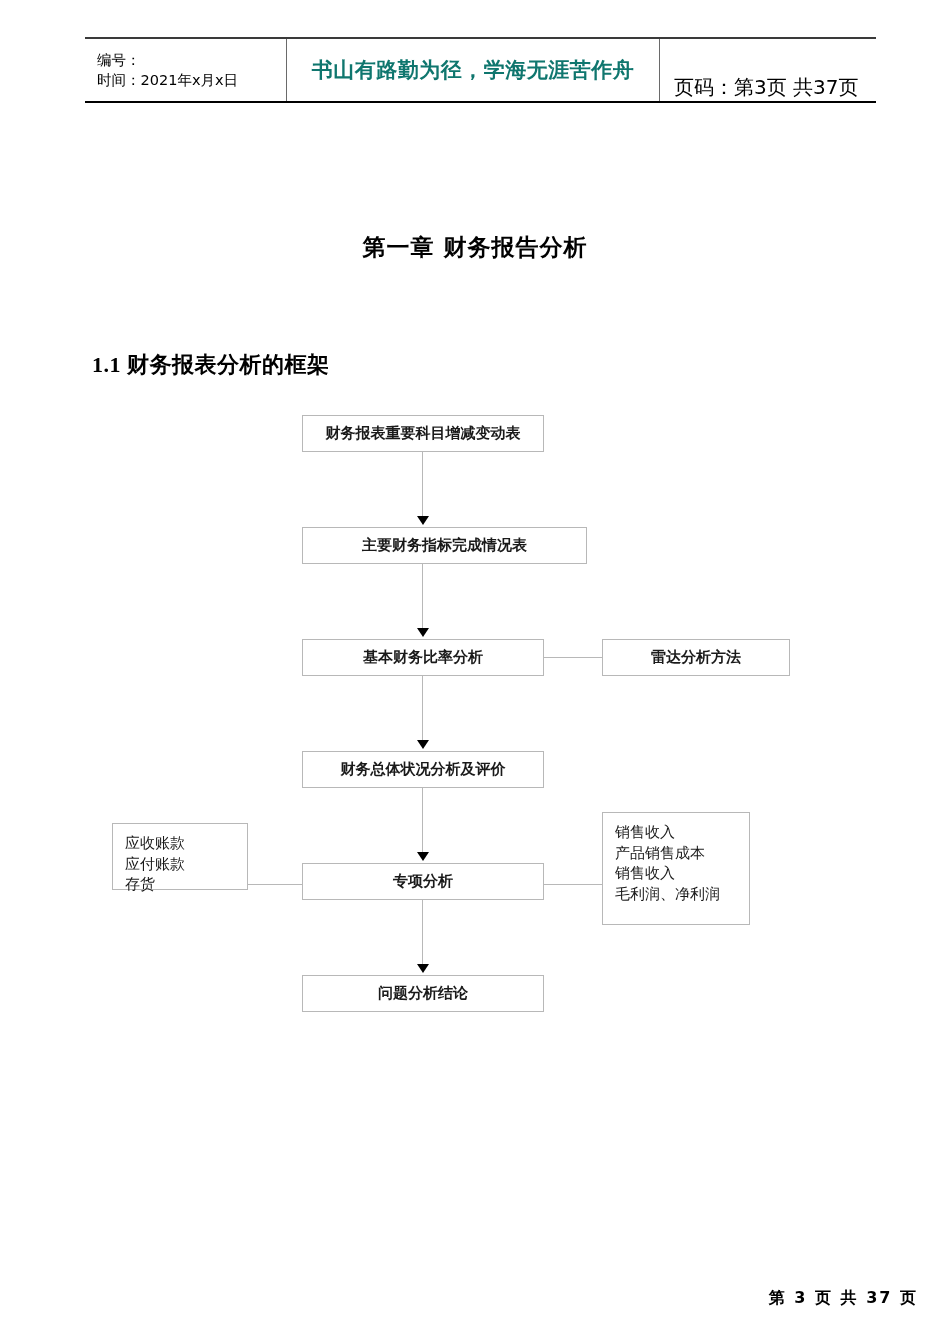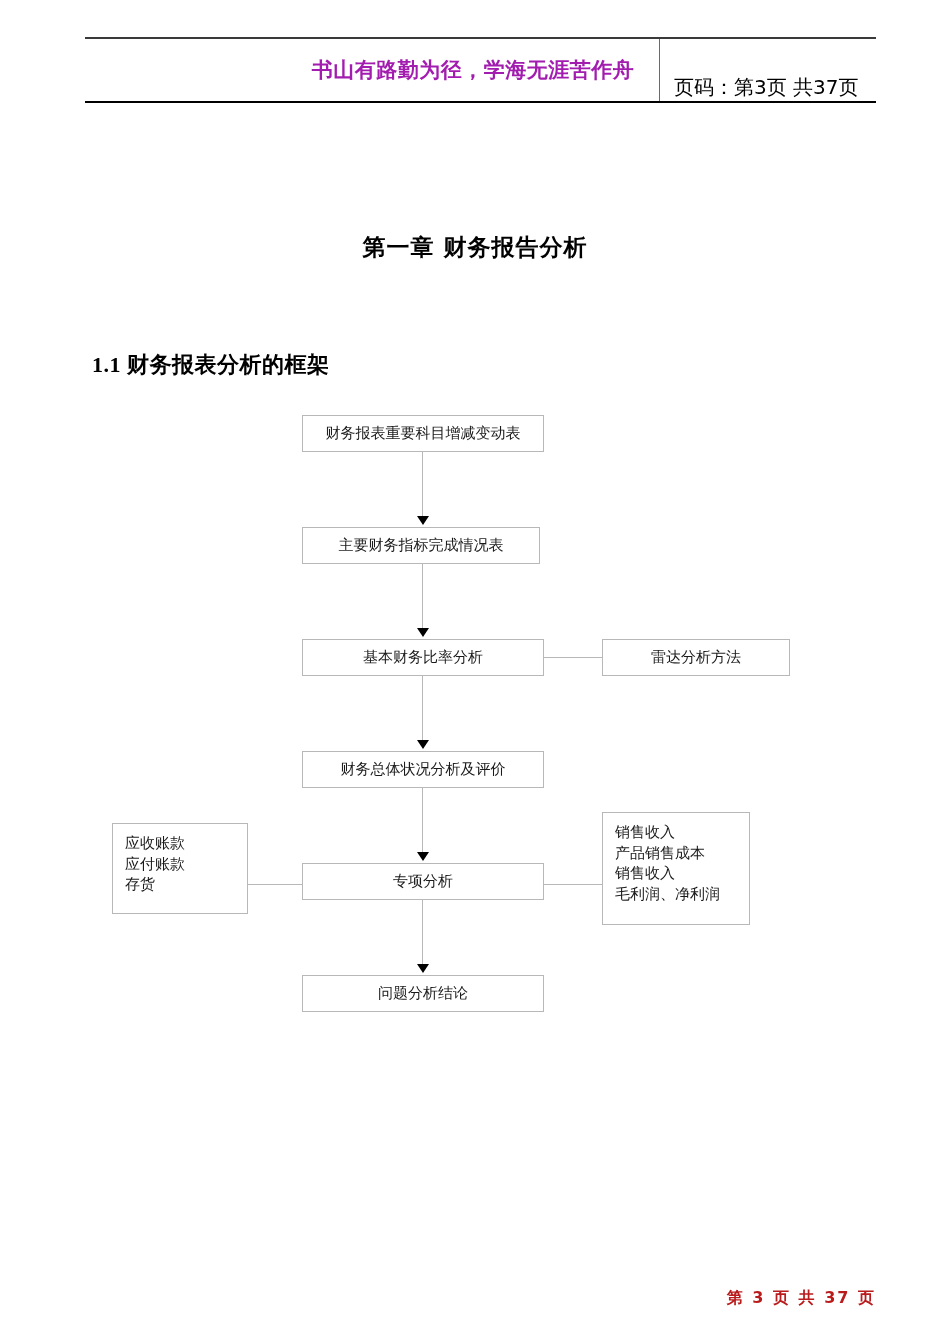--- a/index.html
+++ b/index.html
@@ -54,21 +54,21 @@
     width: 216px;
     padding-left: 14px;
   }
   .hdr-line {
     font-size: 14.5px;
     line-height: 20px;
     white-space: nowrap;
     font-family: "DejaVu Sans", "Liberation Sans", sans-serif;
   }
   #motto-text {
-    color: #a21caf;
+    color: #0f766e;
     font-family: "DejaVu Serif", "Liberation Serif", serif;
     font-weight: bold;
     font-size: 21px;
     white-space: nowrap;
     letter-spacing: 0.5px;
   }
   #page-indicator {
     font-size: 20px;
     white-space: nowrap;
     font-family: "DejaVu Sans", "Liberation Sans", sans-serif;
@@ -113,38 +113,39 @@
     font-family: "DejaVu Serif", "Liberation Serif", serif;
     font-size: 15px;
     color: #1a1a1a;
     z-index: 2;
   }
   .node.centered {
     display: flex;
     align-items: center;
     justify-content: center;
     text-align: center;
+    font-weight: bold;
   }
   .node.listbox {
     display: flex;
     flex-direction: column;
     justify-content: flex-start;
     padding: 9px 0 0 12px;
     line-height: 20.5px;
   }
   .node.listbox .li { white-space: nowrap; }
 
   
   #node-change-table   { left: 302px; top: 415px; width: 242px; height: 37px; }
-  #node-kpi-table      { left: 302px; top: 527px; width: 238px; height: 37px; }
+  #node-kpi-table      { left: 302px; top: 527px; width: 285px; height: 37px; }
   #node-ratio-analysis { left: 302px; top: 639px; width: 242px; height: 37px; }
   #node-radar-method   { left: 602px; top: 639px; width: 188px; height: 37px; }
   #node-overall-eval   { left: 302px; top: 751px; width: 242px; height: 37px; }
   #node-special        { left: 302px; top: 863px; width: 242px; height: 37px; }
-  #node-left-items     { left: 112px; top: 823px; width: 136px; height: 91px; }
+  #node-left-items     { left: 112px; top: 823px; width: 136px; height: 67px; }
   #node-right-items    { left: 602px; top: 812px; width: 148px; height: 113px; }
   #node-conclusion     { left: 302px; top: 975px; width: 242px; height: 37px; }
 
   
   .vline {
     position: absolute;
     width: 1px;
     background: #b8b8b8;
     z-index: 1;
   }
@@ -183,28 +184,33 @@
   #footer {
     position: absolute;
     left: 0;
     top: 1288px;
     width: 876px;
     text-align: right;
     font-size: 16px;
     font-weight: bold;
     font-family: "DejaVu Sans", "Liberation Sans", sans-serif;
     letter-spacing: 2px;
-    color: #b91c1c;
+    color: #000000;
+    padding-left: 42px;
   }
 </style>
 </head>
 <body>
 
 <div id="header-table">
 
+  <div class="hdr-cell" id="hdr-cell-code">
+    <div class="hdr-line">编号：</div>
+    <div class="hdr-line">时间：2021年x月x日</div>
+  </div>
 
   <div class="hdr-cell" id="hdr-cell-motto">
     <div id="motto-text">书山有路勤为径，学海无涯苦作舟</div>
   </div>
 
   <div class="hdr-cell" id="hdr-cell-page">
     <div id="page-indicator">页码：第3页 共37页</div>
   </div>
 
 </div>

